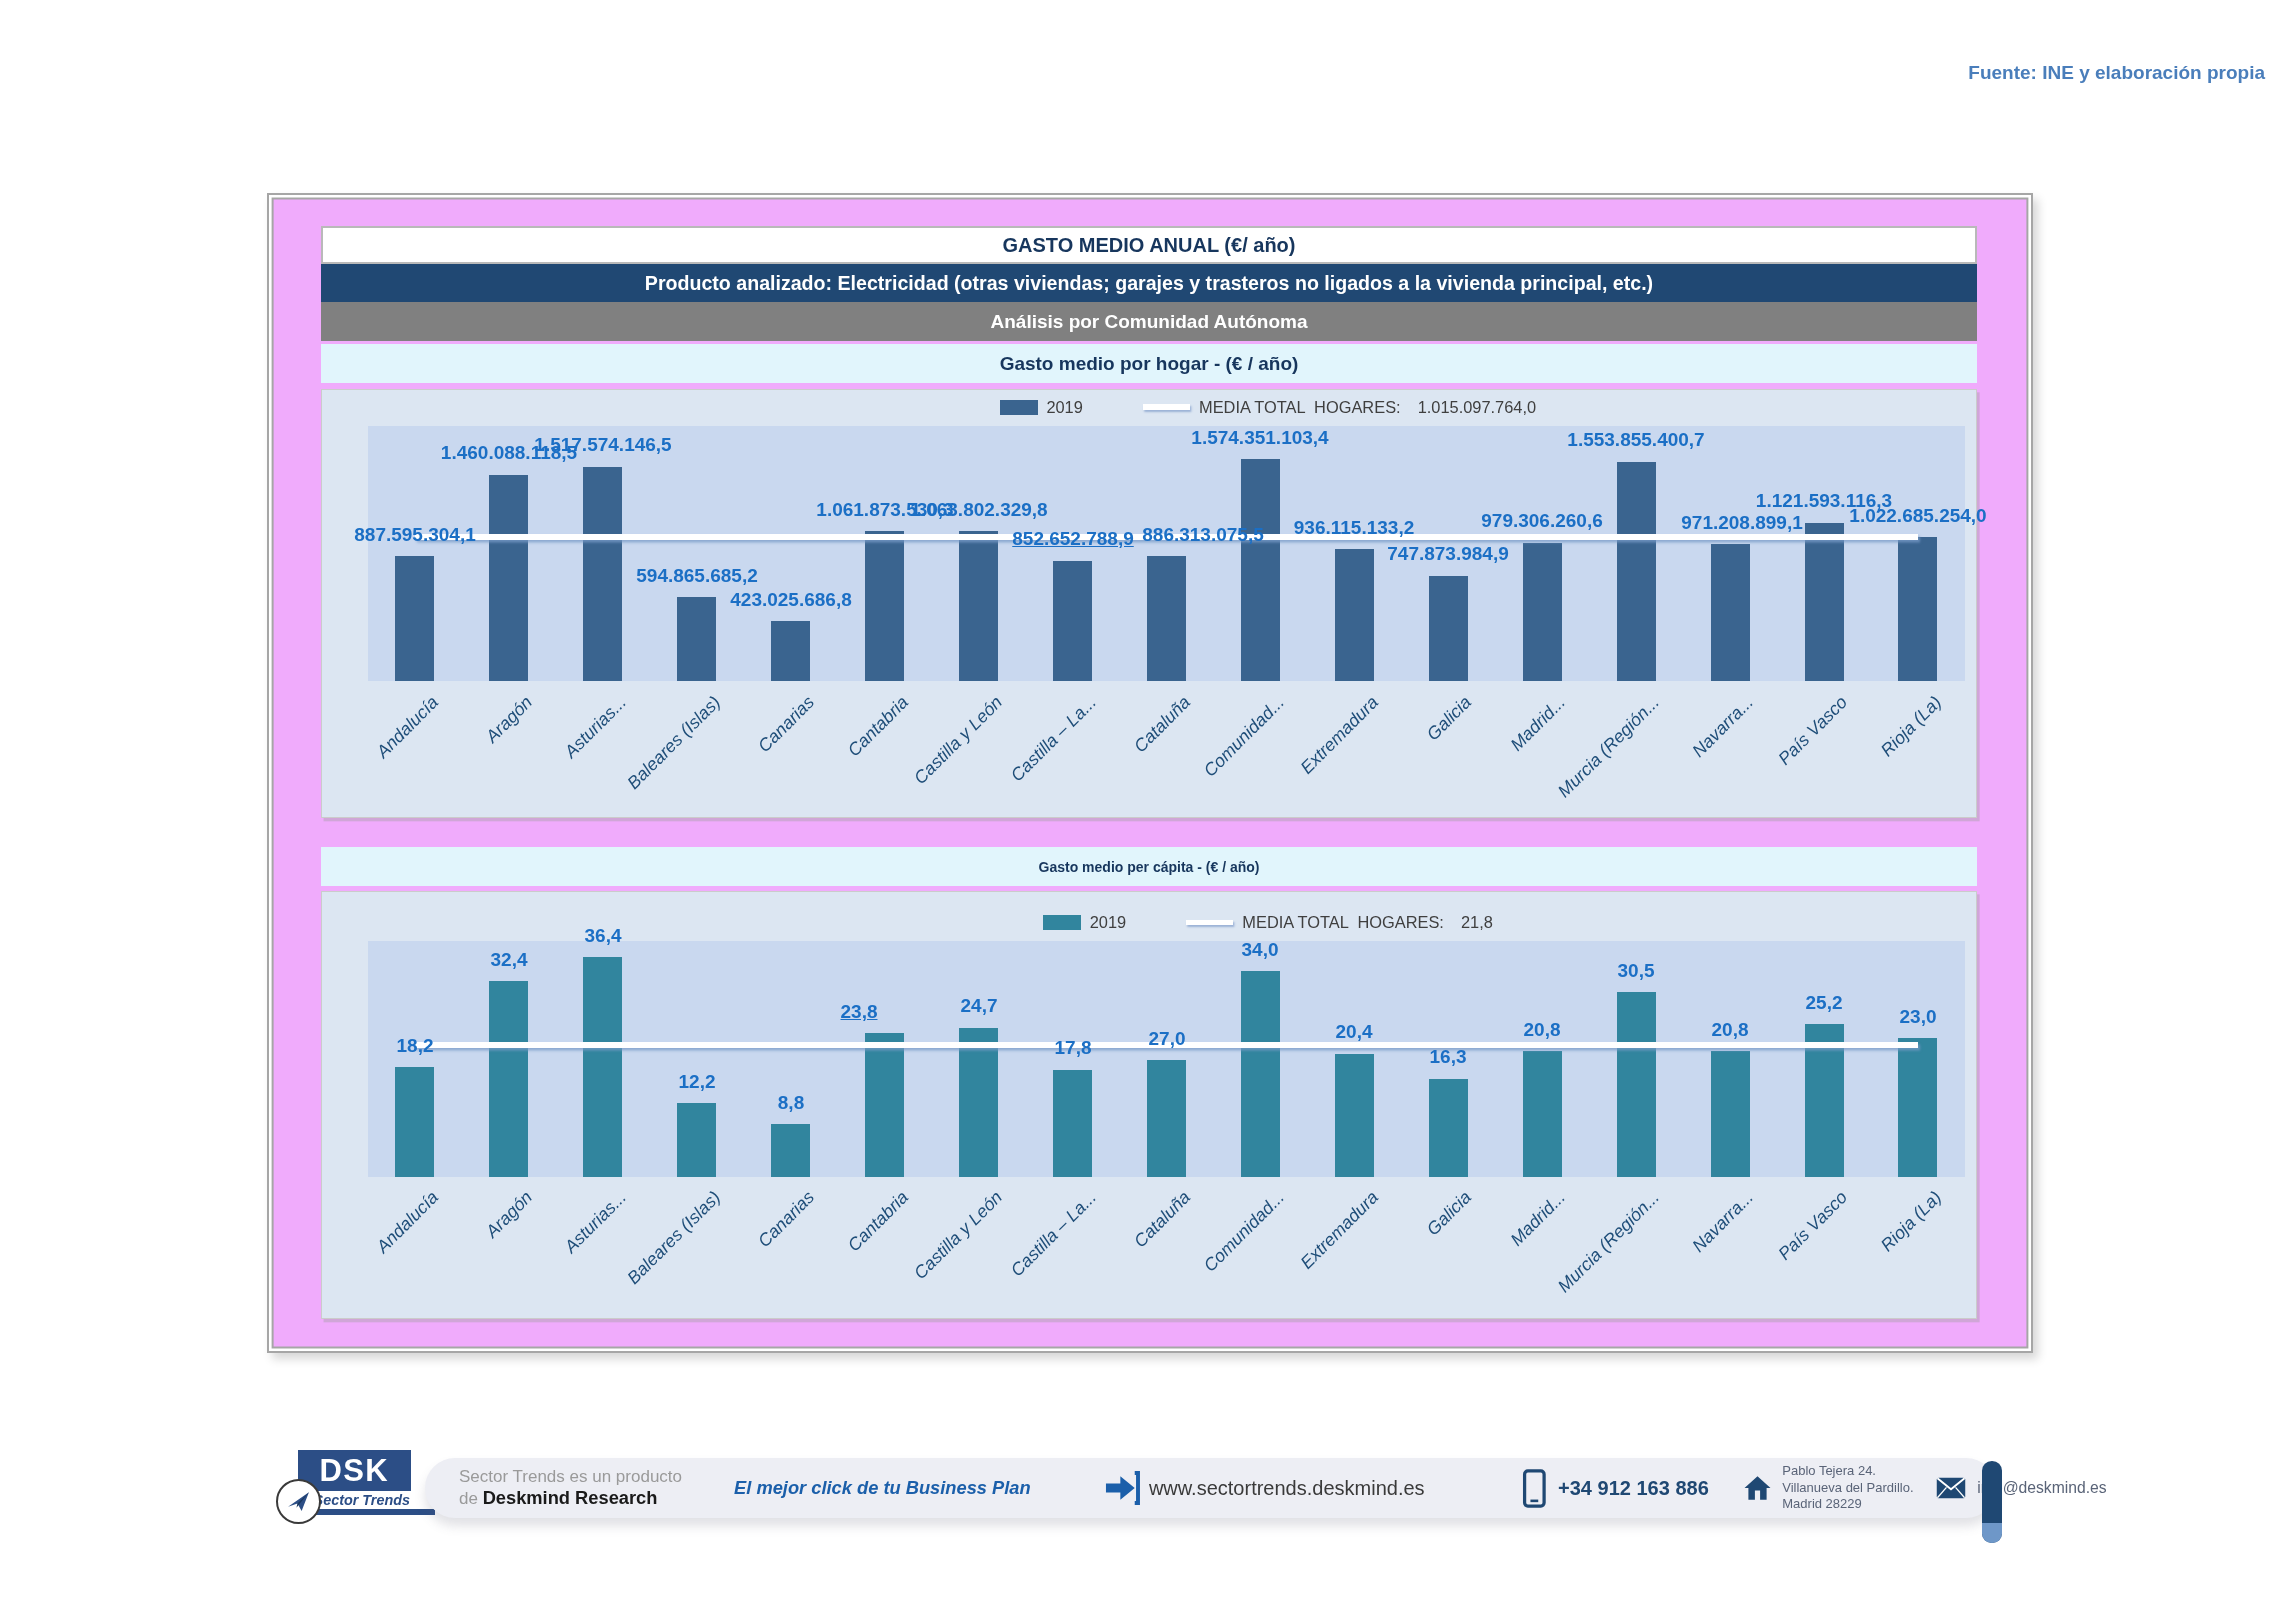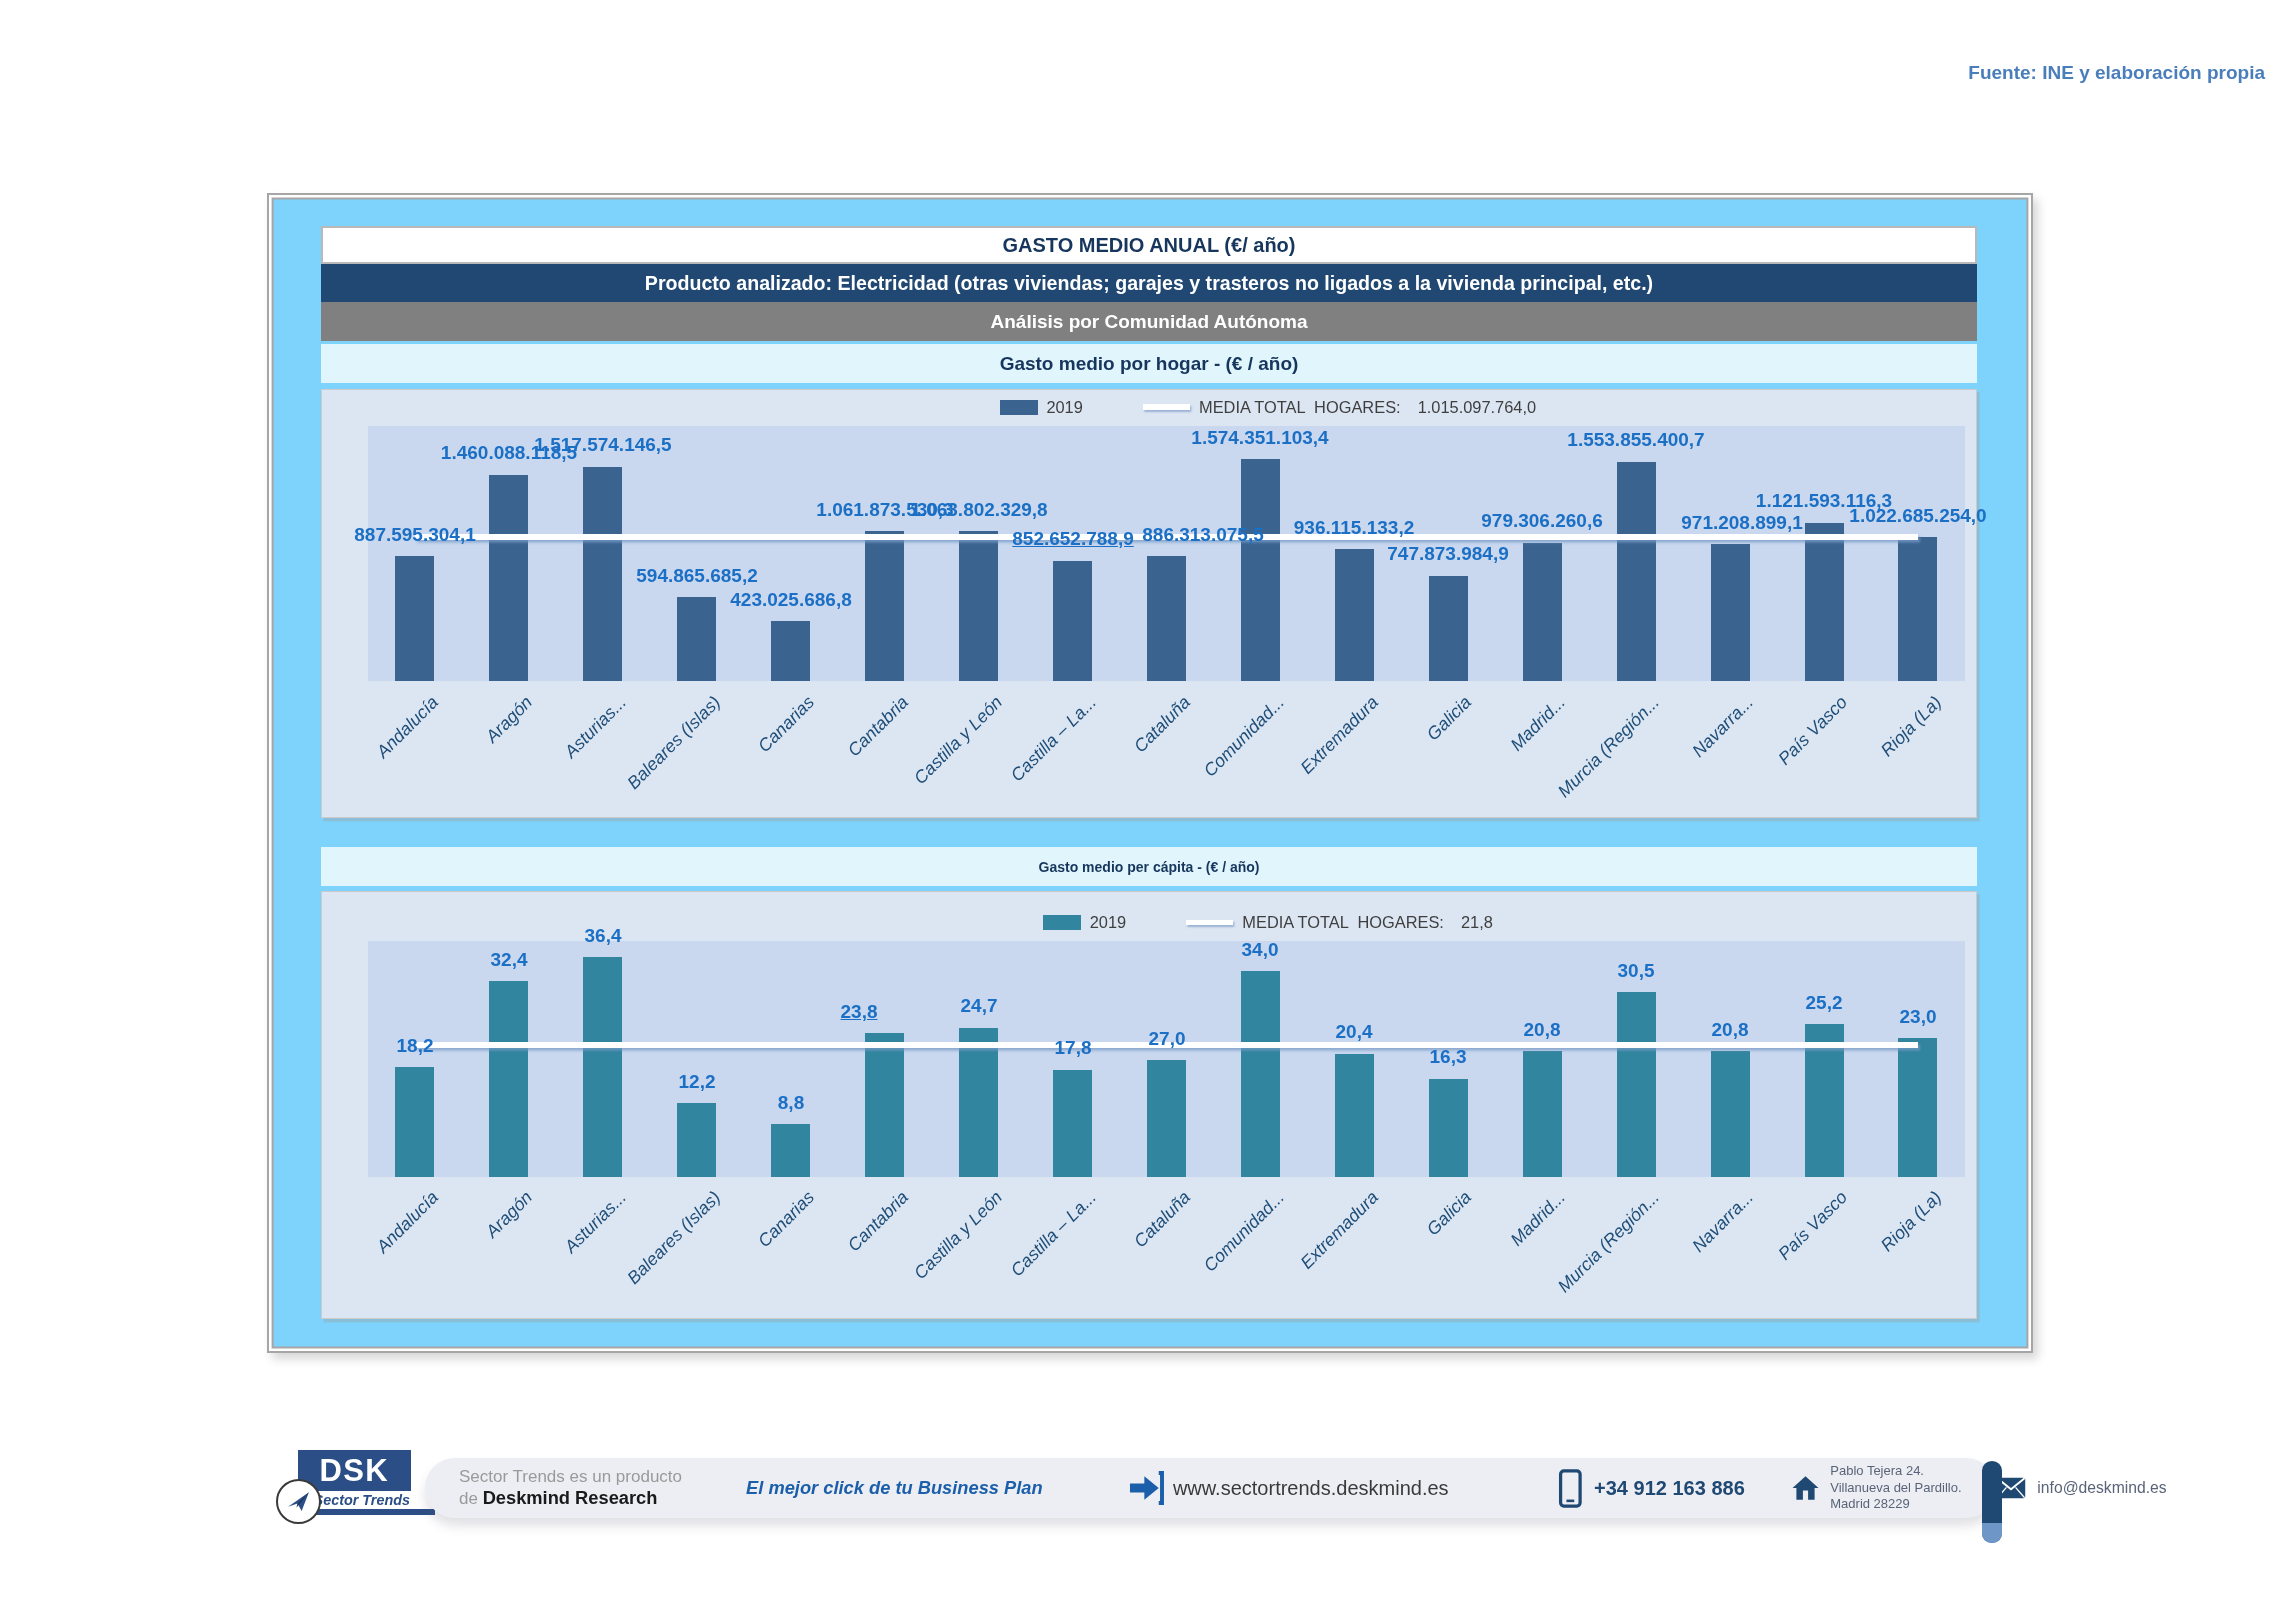--- a/index.html
+++ b/index.html
@@ -2,21 +2,21 @@
 <html style="font-size:10.5px"><head>
 <meta charset="utf-8">
 <style>
   html,body{margin:0;padding:0;background:#fff;}
   .page{position:relative;width:2295px;height:1623px;background:#ffffff;
         font-family:"Liberation Sans",sans-serif;overflow:hidden;}
 
   .fuente{position:absolute;top:62px;right:30px;font-size:19px;font-weight:bold;color:#4A7EBB;}
 
   
-  .frame{position:absolute;left:267px;top:193px;width:1762px;height:1156px;background:#7dd3fc;
+  .frame{position:absolute;left:267px;top:193px;width:1762px;height:1156px;background:#f0abfc;
          border:2px solid #A6A6A6;
          box-shadow:4.6px 5.9px 9.2px rgba(0,0,0,.16), inset 0 0 0 2.6px #ffffff, inset 0 0 0 4.6px #A6A6A6;}
   .row{position:absolute;left:52px;width:1656px;display:flex;align-items:center;justify-content:center;
        text-align:center;box-sizing:border-box;}
   .row-title{top:31px;height:38px;background:#fff;border:2.6px solid #B9B9B9;
              font-size:20px;font-weight:800;color:#17365D;}
   .row-navy{top:69px;height:39px;background:#204873;font-size:19.6px;font-weight:bold;color:#fff;}
   .row-gray{top:107px;height:39px;background:#808080;font-size:19px;font-weight:600;color:#fff;}
   .row-cyan1{top:149px;height:39px;background:#E1F5FC;font-size:19px;font-weight:600;color:#17365D;}
   .row-cyan2{top:652px;height:39px;background:#E1F5FC;font-size:14px;font-weight:600;color:#17365D;}
@@ -40,21 +40,21 @@
   .mline{position:absolute;height:5.9px;background:#fff;z-index:2;
          box-shadow:2px 2.6px 2.6px rgba(120,155,200,.75);}
   .xarea{position:absolute;left:46px;width:1597px;}
   .xanchor{position:absolute;width:0;height:0;}
   .xanchor span{display:inline-block;white-space:nowrap;font-size:17.7px;font-style:italic;
                 transform:translateX(-100%) rotate(-45deg);transform-origin:100% 0;}
 
   
   .fbar{position:absolute;left:425px;top:1458px;width:1571px;height:60px;background:#EDEEF4;
         border-radius:30px;display:flex;align-items:center;
-        box-shadow:0 7.9px 10.5px rgba(90,90,110,.18);gap:12px;}
+        box-shadow:0 7.9px 10.5px rgba(90,90,110,.18);}
   .fprod{margin-left:34px;font-size:17px;color:#9A9A9A;line-height:1.25;white-space:nowrap;}
   .fprod b{color:#1a1a1a;font-size:18.3px;}
   .ftag{margin-left:52px;font-size:18.3px;font-weight:bold;font-style:italic;color:#1B5FAA;white-space:nowrap;}
   .fgrp{display:flex;align-items:center;white-space:nowrap;}
   .fsite{margin-left:71px;font-size:20px;color:#3a3a3a;}
   .fphone{margin-left:97px;font-size:20px;font-weight:bold;color:#1F4873;}
   .faddr{margin-left:10.5px;font-size:13px;color:#5A6478;line-height:1.3;}
   .fmail{margin-left:2.6px;font-size:15.7px;color:#5A6478;}
   .icon{flex:0 0 auto;}
   .pill{position:absolute;left:1982px;top:1461px;width:19.6px;height:82px;border-radius:9.8px;

